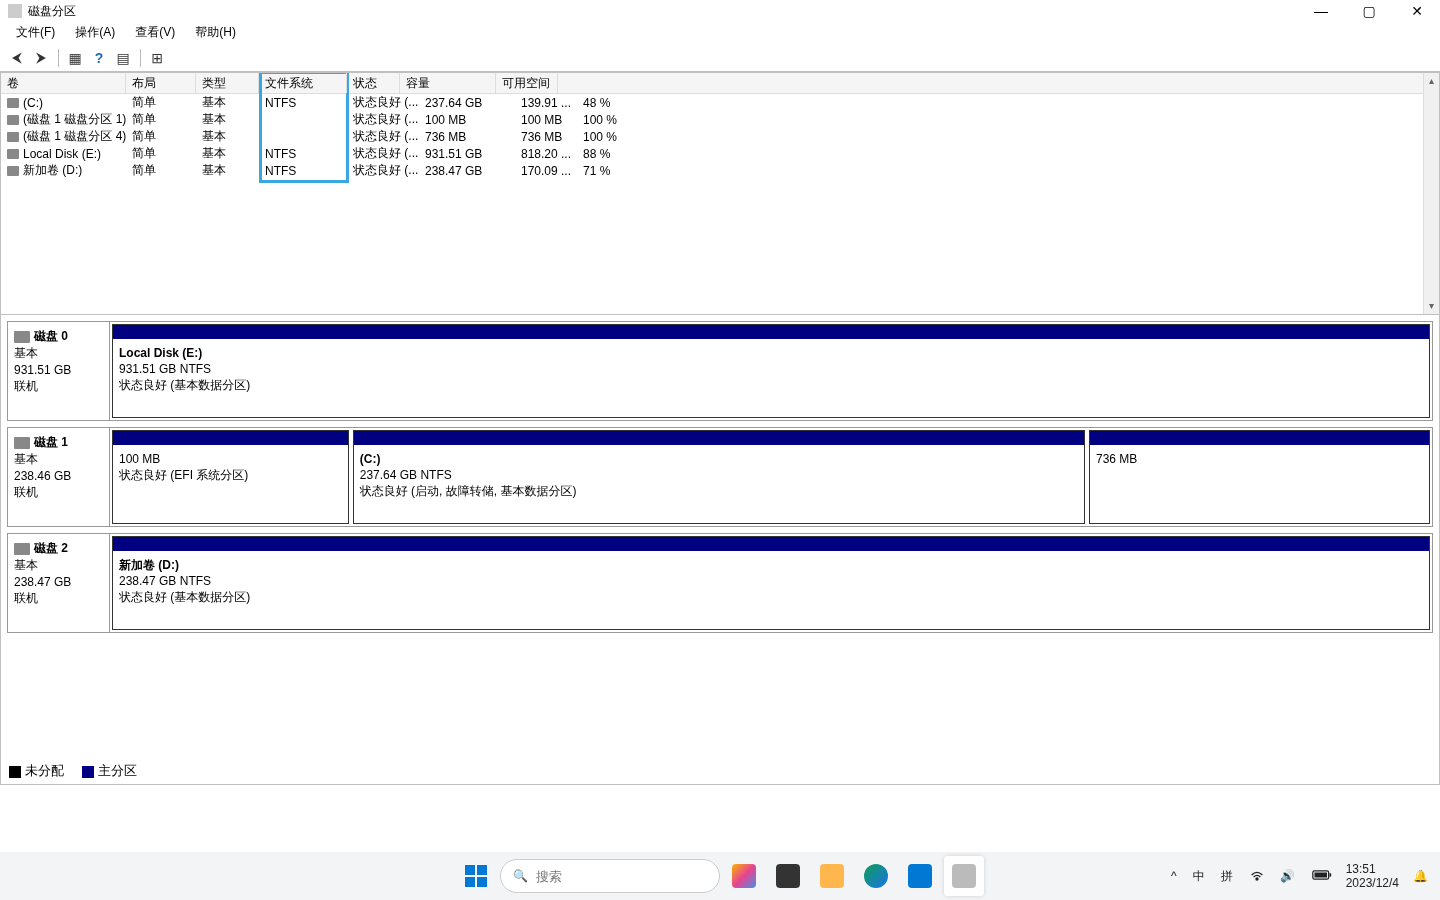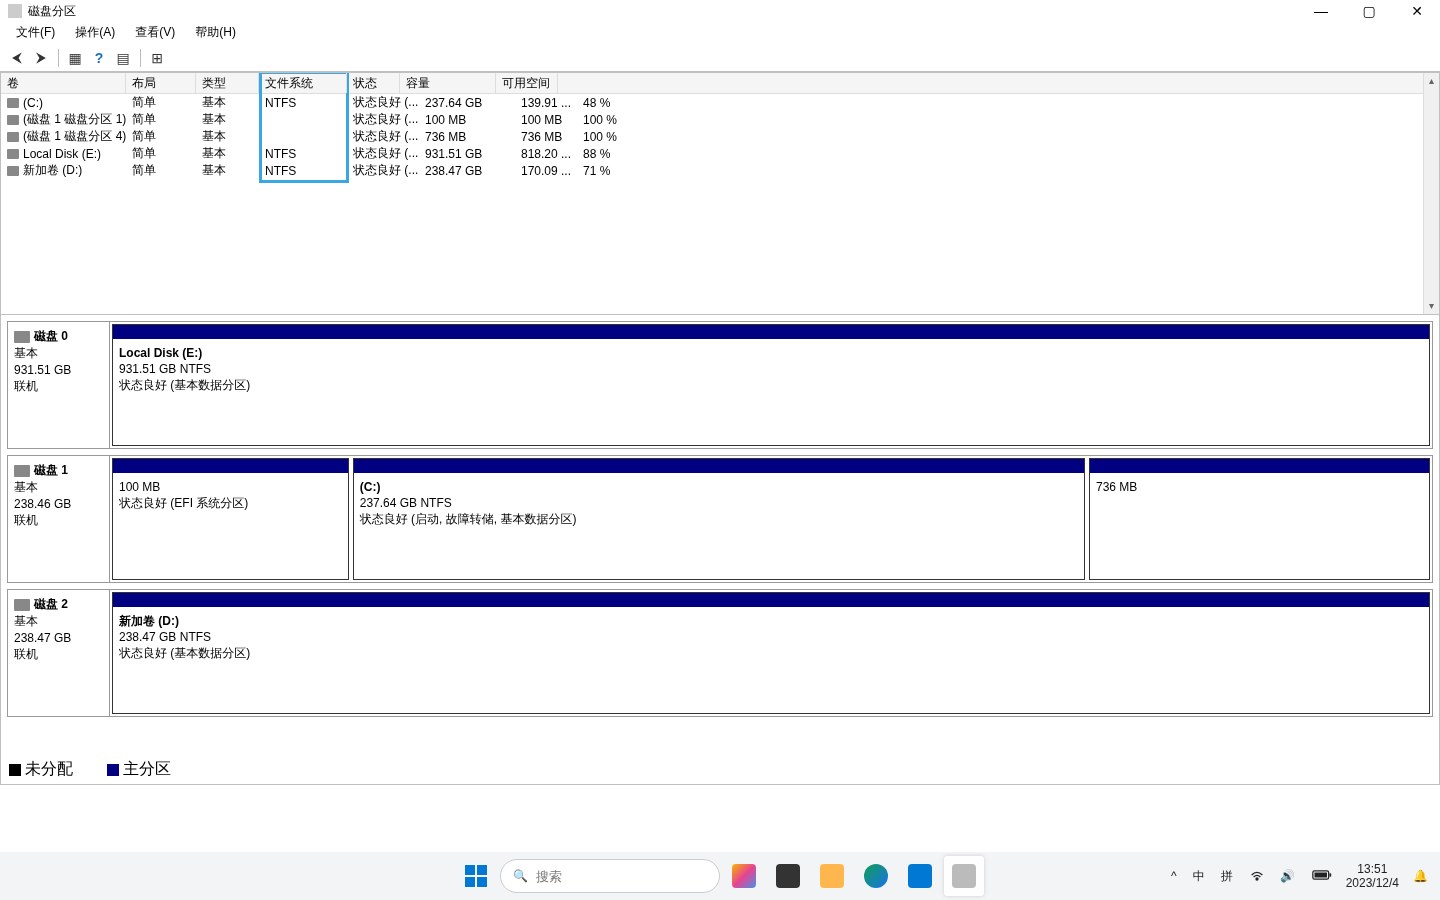--- a/index.html
+++ b/index.html
@@ -28,49 +28,49 @@
   .vhead div { border-right: 1px solid #ddd; padding: 2px 6px; font-size: 12px; position: relative; }
   .vrow { display: flex; height: 17px; align-items: center; }
   .vrow div { padding: 0 6px; white-space: nowrap; overflow: hidden; }
   .vrow .dicon { display:inline-block; width:12px; height:10px; background:#888; margin-right:4px; vertical-align:middle; border-radius:1px;}
   .highlight-col { position: absolute; border: 3px solid #3aa7e0; pointer-events: none; }
   .vscrollbar { position:absolute; right:0; top:0; bottom:0; width:16px; background:#f0f0f0; border-left:1px solid #ddd; }
   .vscrollbar .up, .vscrollbar .down { height:16px; text-align:center; font-size:10px; line-height:16px; color:#666;}
   
   
   .diskarea { border-left:1px solid #c0c0c0; border-right:1px solid #c0c0c0; border-bottom:1px solid #c0c0c0; height: 470px; overflow:hidden; position:relative;}
-  .disk { display: flex; margin: 6px 6px 0 6px; border: 1px solid #999; height: 128px; }
+  .disk { display: flex; margin: 6px 6px 0 6px; border: 1px solid #999; height: 100px; }
   .diskinfo { width: 102px; padding: 6px; border-right: 1px solid #999; font-size: 12px; line-height:1.4; }
   .diskinfo .dlabel { font-weight: bold; }
   .diskinfo .dicon2 { display:inline-block; width:16px; height:12px; background:#888; margin-right:4px; vertical-align:middle; border-radius:1px;}
   .partwrap { flex: 1; display: flex; }
   .part { border: 1px solid #333; margin: 2px; display:flex; flex-direction:column; }
   .part .stripe { height: 14px; background: #000080; }
   .part .pbody { padding: 6px; font-size:12px; line-height:1.35; }
   .part .pname { font-weight: bold; }
   
   
-  .legend { position:absolute; left:8px; bottom:4px; display:flex; gap:34px; font-size:16px; align-items:center;}
+  .legend { position:absolute; left:8px; bottom:4px; display:flex; gap:18px; font-size:13px; align-items:center;}
   .legend .sw { width:12px; height:12px; display:inline-block; margin-right:4px; vertical-align:middle;}
   .legend .black { background:#000; }
   .legend .navy { background:#000080; }
   
   
   .taskbar { position: absolute; bottom: 0; left: 0; right: 0; height: 48px; background: #f3f4f6; display: flex; align-items: center; }
   .taskcenter { position:absolute; left:50%; transform:translateX(-50%); display:flex; align-items:center; gap:4px; }
   .startbtn { width:40px; height:40px; display:flex; align-items:center; justify-content:center; }
   .startbtn svg { width:24px; height:24px; }
   .searchwrap { display:flex; align-items:center; background:#fff; border:1px solid #ccc; border-radius:20px; height:34px; width:220px; padding:0 12px; gap:8px;}
   .searchwrap input { border:none; outline:none; font-size:13px; width:100%; background:transparent;}
   .tbicon { width:40px; height:40px; display:flex; align-items:center; justify-content:center; border-radius:4px;}
   .tbicon.active { background: rgba(255,255,255,0.9); box-shadow: 0 0 4px rgba(0,0,0,0.15);}
   .tbicon .box { width:24px; height:24px; border-radius:4px; }
   .tray { position:absolute; right:10px; display:flex; align-items:center; gap:12px; font-size:12px; color:#222;}
   .tray .traytxt { padding:0 2px; }
-  .tray .clock { text-align:center; line-height:1.2; }
+  .tray .clock { text-align:left; line-height:1.2; }
 </style>
 </head>
 <body>
 
 <div class="titlebar">
   <span class="icon"></span>
   <span class="title">磁盘分区</span>
   <div class="winctrl">
     <div>―</div>
     <div>▢</div>

